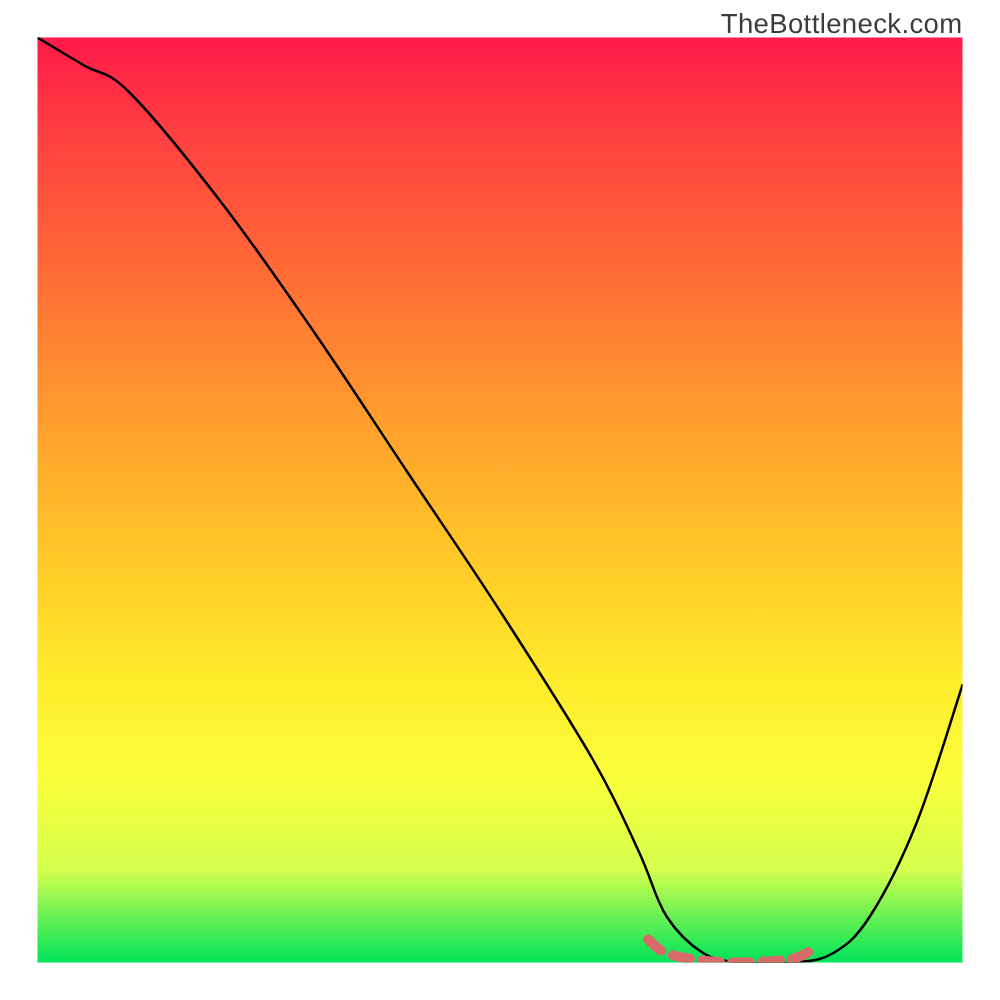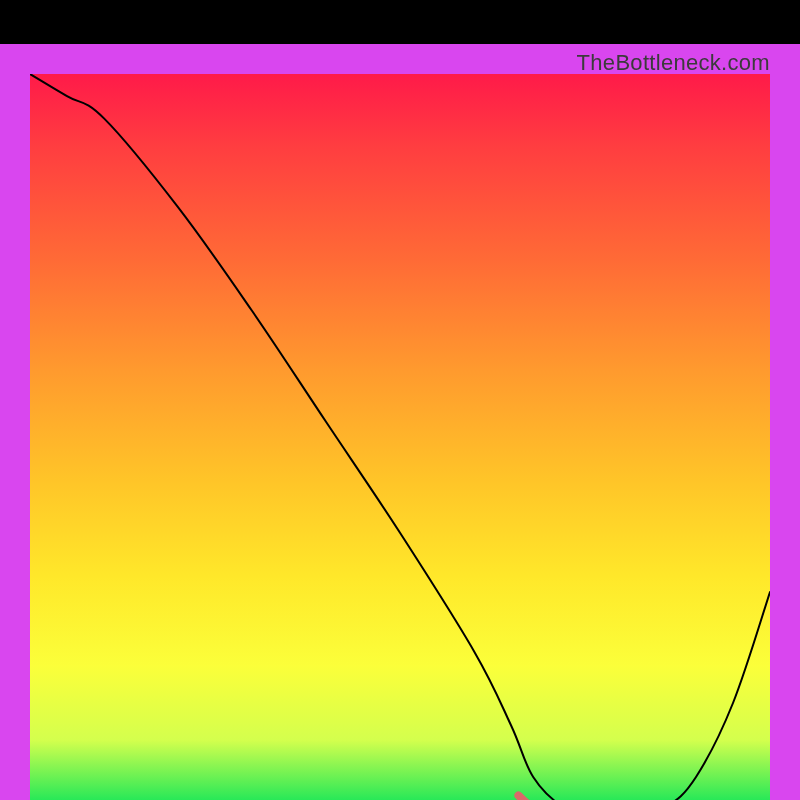--- a/index.html
+++ b/index.html
@@ -7,22 +7,21 @@
     padding: 0;
     width: 800px;
     height: 800px;
     background: #000;
     font-family: Arial, Helvetica, sans-serif;
     overflow: hidden;
   }
   .frame {
     position: absolute;
     inset: 0;
-    background: #d946ef;
-    margin-top: 44px;
+    background: #ffffff;
   }
   .plot {
     position: absolute;
     left: 30px;
     top: 30px;
     width: 740px;
     height: 740px;
     background: linear-gradient(
       to bottom,
       #ff1a49 0%,

